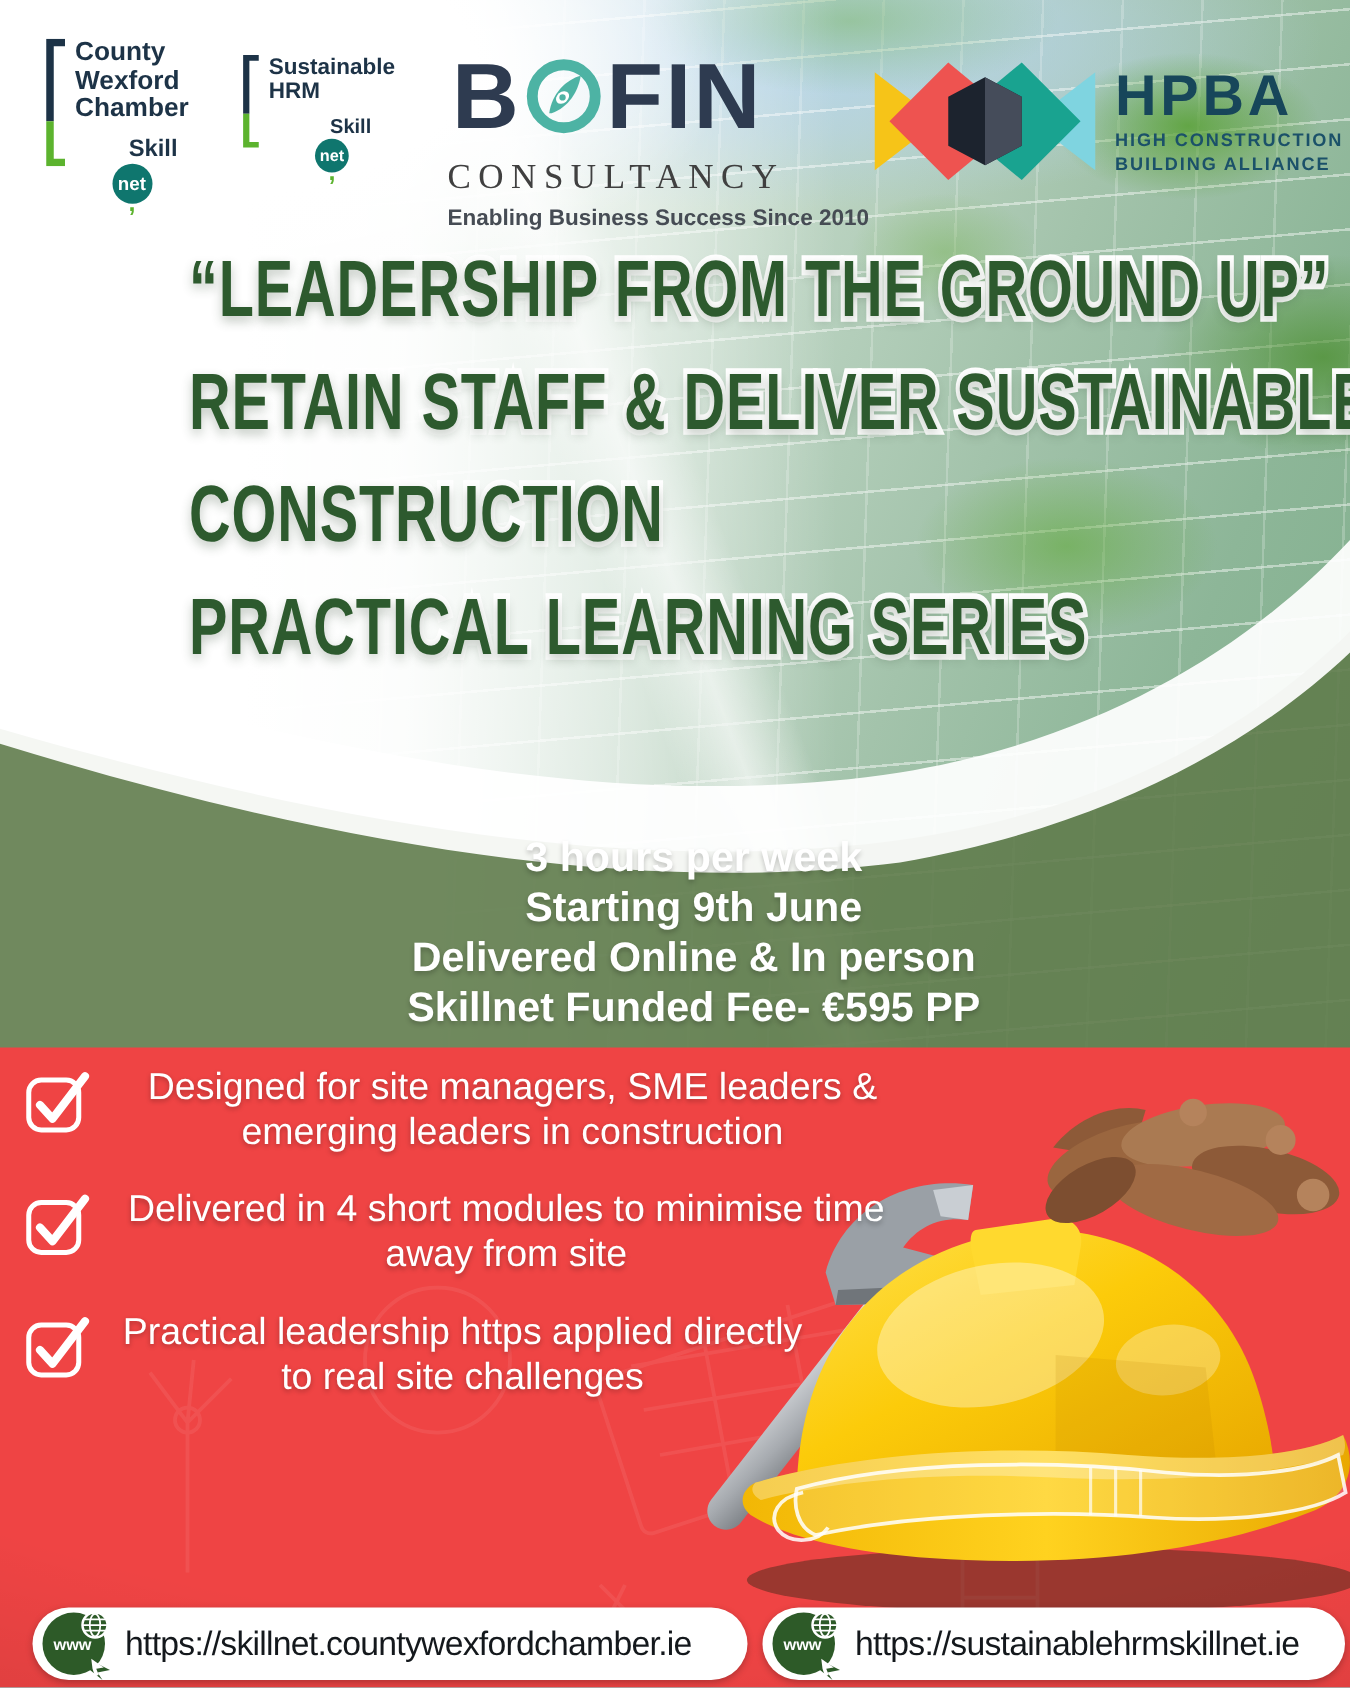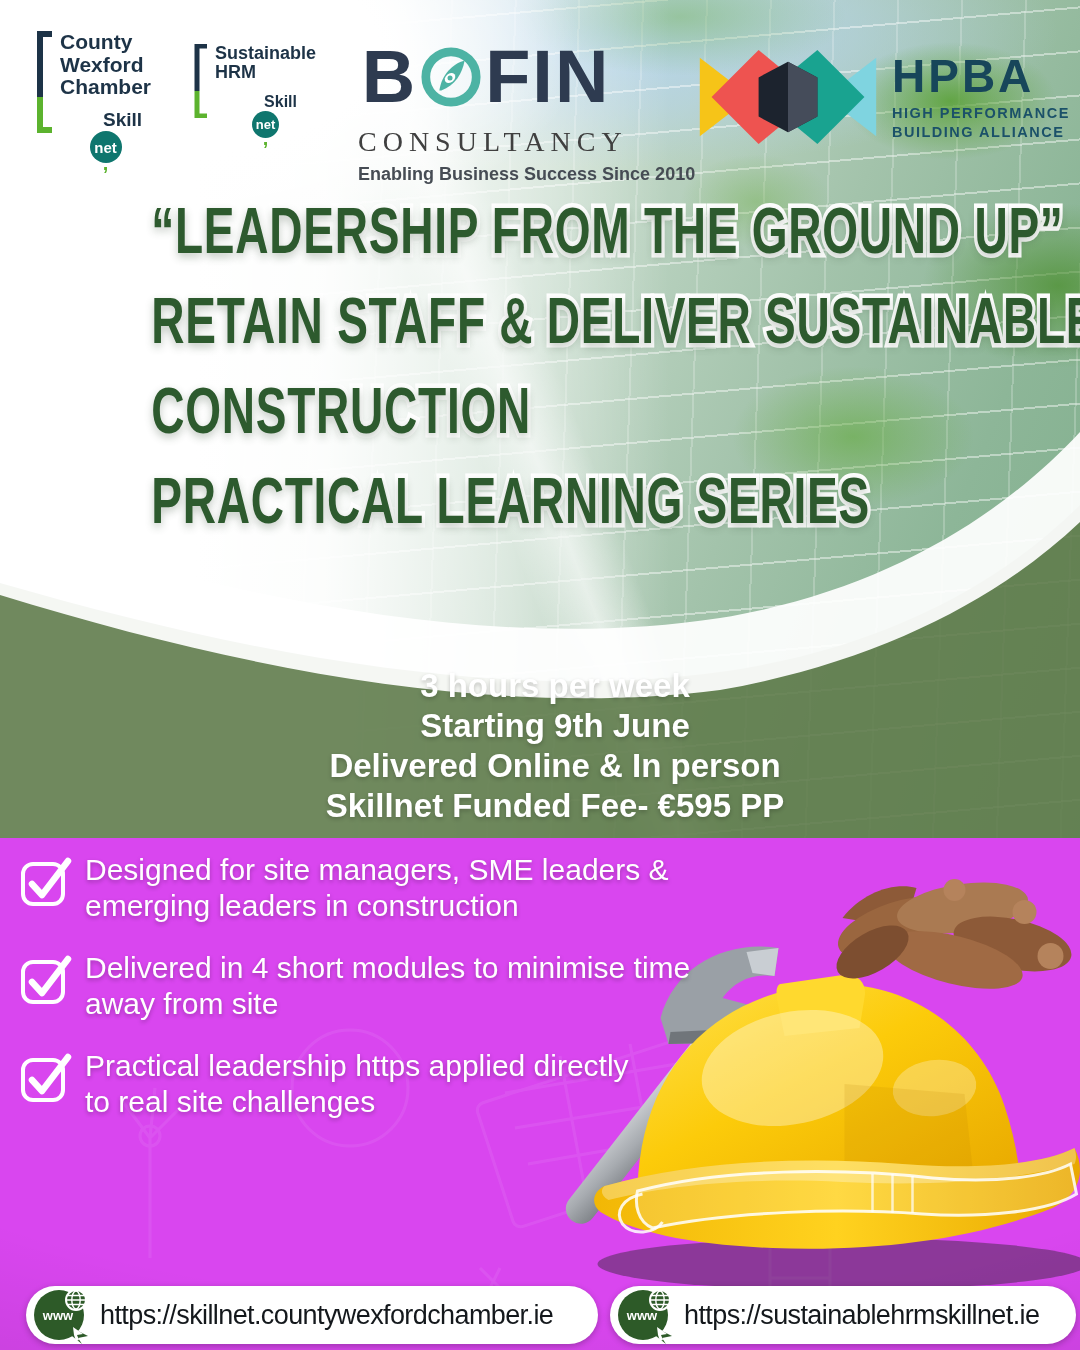--- a/index.html
+++ b/index.html
@@ -63,21 +63,21 @@
     height:90px;line-height:90px;white-space:nowrap;
     font-size:64px;font-weight:bold;letter-spacing:1px;color:#2d5a2e;
     transform:scaleX(.72);
     -webkit-text-stroke:9px #ffffff; paint-order:stroke fill;
     text-shadow:0 4px 10px rgba(45,70,45,.30);
   }
   
   .details{position:absolute;left:30px;right:0;top:666px;text-align:center;z-index:5;}
   .details-line{color:#fff;font-weight:bold;font-size:33px;line-height:40px;text-shadow:0 2px 4px rgba(0,0,0,.22);}
   
-  .green-section{position:absolute;left:0;top:838px;width:1080px;height:512px;background:#d946ef;overflow:hidden;}
+  .green-section{position:absolute;left:0;top:838px;width:1080px;height:512px;background:#ef4444;overflow:hidden;text-align:center;}
   .green-vignette{position:absolute;inset:0;background:radial-gradient(140% 120% at 50% 25%, rgba(0,0,0,0) 55%, rgba(0,0,0,.16) 100%);}
   .watermarks{position:absolute;inset:0;opacity:.07;}
   .bullets{position:absolute;left:20px;top:14px;list-style:none;margin:0;padding:0;z-index:3;}
   .bullet{display:flex;gap:15px;margin-bottom:26px;align-items:flex-start;}
   .bullet svg{flex:0 0 auto;margin-top:4px;overflow:visible;}
   .bullet-text{color:#fff;font-size:30px;line-height:1.2;text-shadow:0 2px 4px rgba(0,0,0,.28);}
   .bullet:nth-child(1) .bullet-text{max-width:650px;}
   .bullet:nth-child(2) .bullet-text{max-width:640px;}
   .bullet:nth-child(3) .bullet-text{max-width:570px;}
   .bullet:nth-child(4) .bullet-text{max-width:530px;}
@@ -162,21 +162,21 @@
         <polygon points="0,10 52,50 0,90" fill="#f6c418"></polygon>
         <polygon points="180,10 128,50 180,90" fill="#7fd4e0"></polygon>
         <polygon points="60,2 118,50 60,98 12,50" fill="#ee5350"></polygon>
         <polygon points="120,2 168,50 120,98 62,50" fill="#19a390"></polygon>
         <polygon points="90,14 120,30 120,70 90,86 60,70 60,30" fill="#1c232e"></polygon>
         <polygon points="90,14 120,30 120,70 90,86" fill="#454c5a"></polygon>
       </svg>
       <div class="hpba-txt">
         <div class="hpba-acronym">HPBA</div>
         <div class="hpba-sub">
-          <div>HIGH PERFORMANCE</div>
+          <div>HIGH CONSTRUCTION</div>
           <div>BUILDING ALLIANCE</div>
         </div>
       </div>
     </div>
   </div>
 
   <div class="title">
     <div class="title-line">“LEADERSHIP FROM THE GROUND UP”</div>
     <div class="title-line">RETAIN STAFF &amp; DELIVER SUSTAINABLE</div>
     <div class="title-line">CONSTRUCTION</div>

